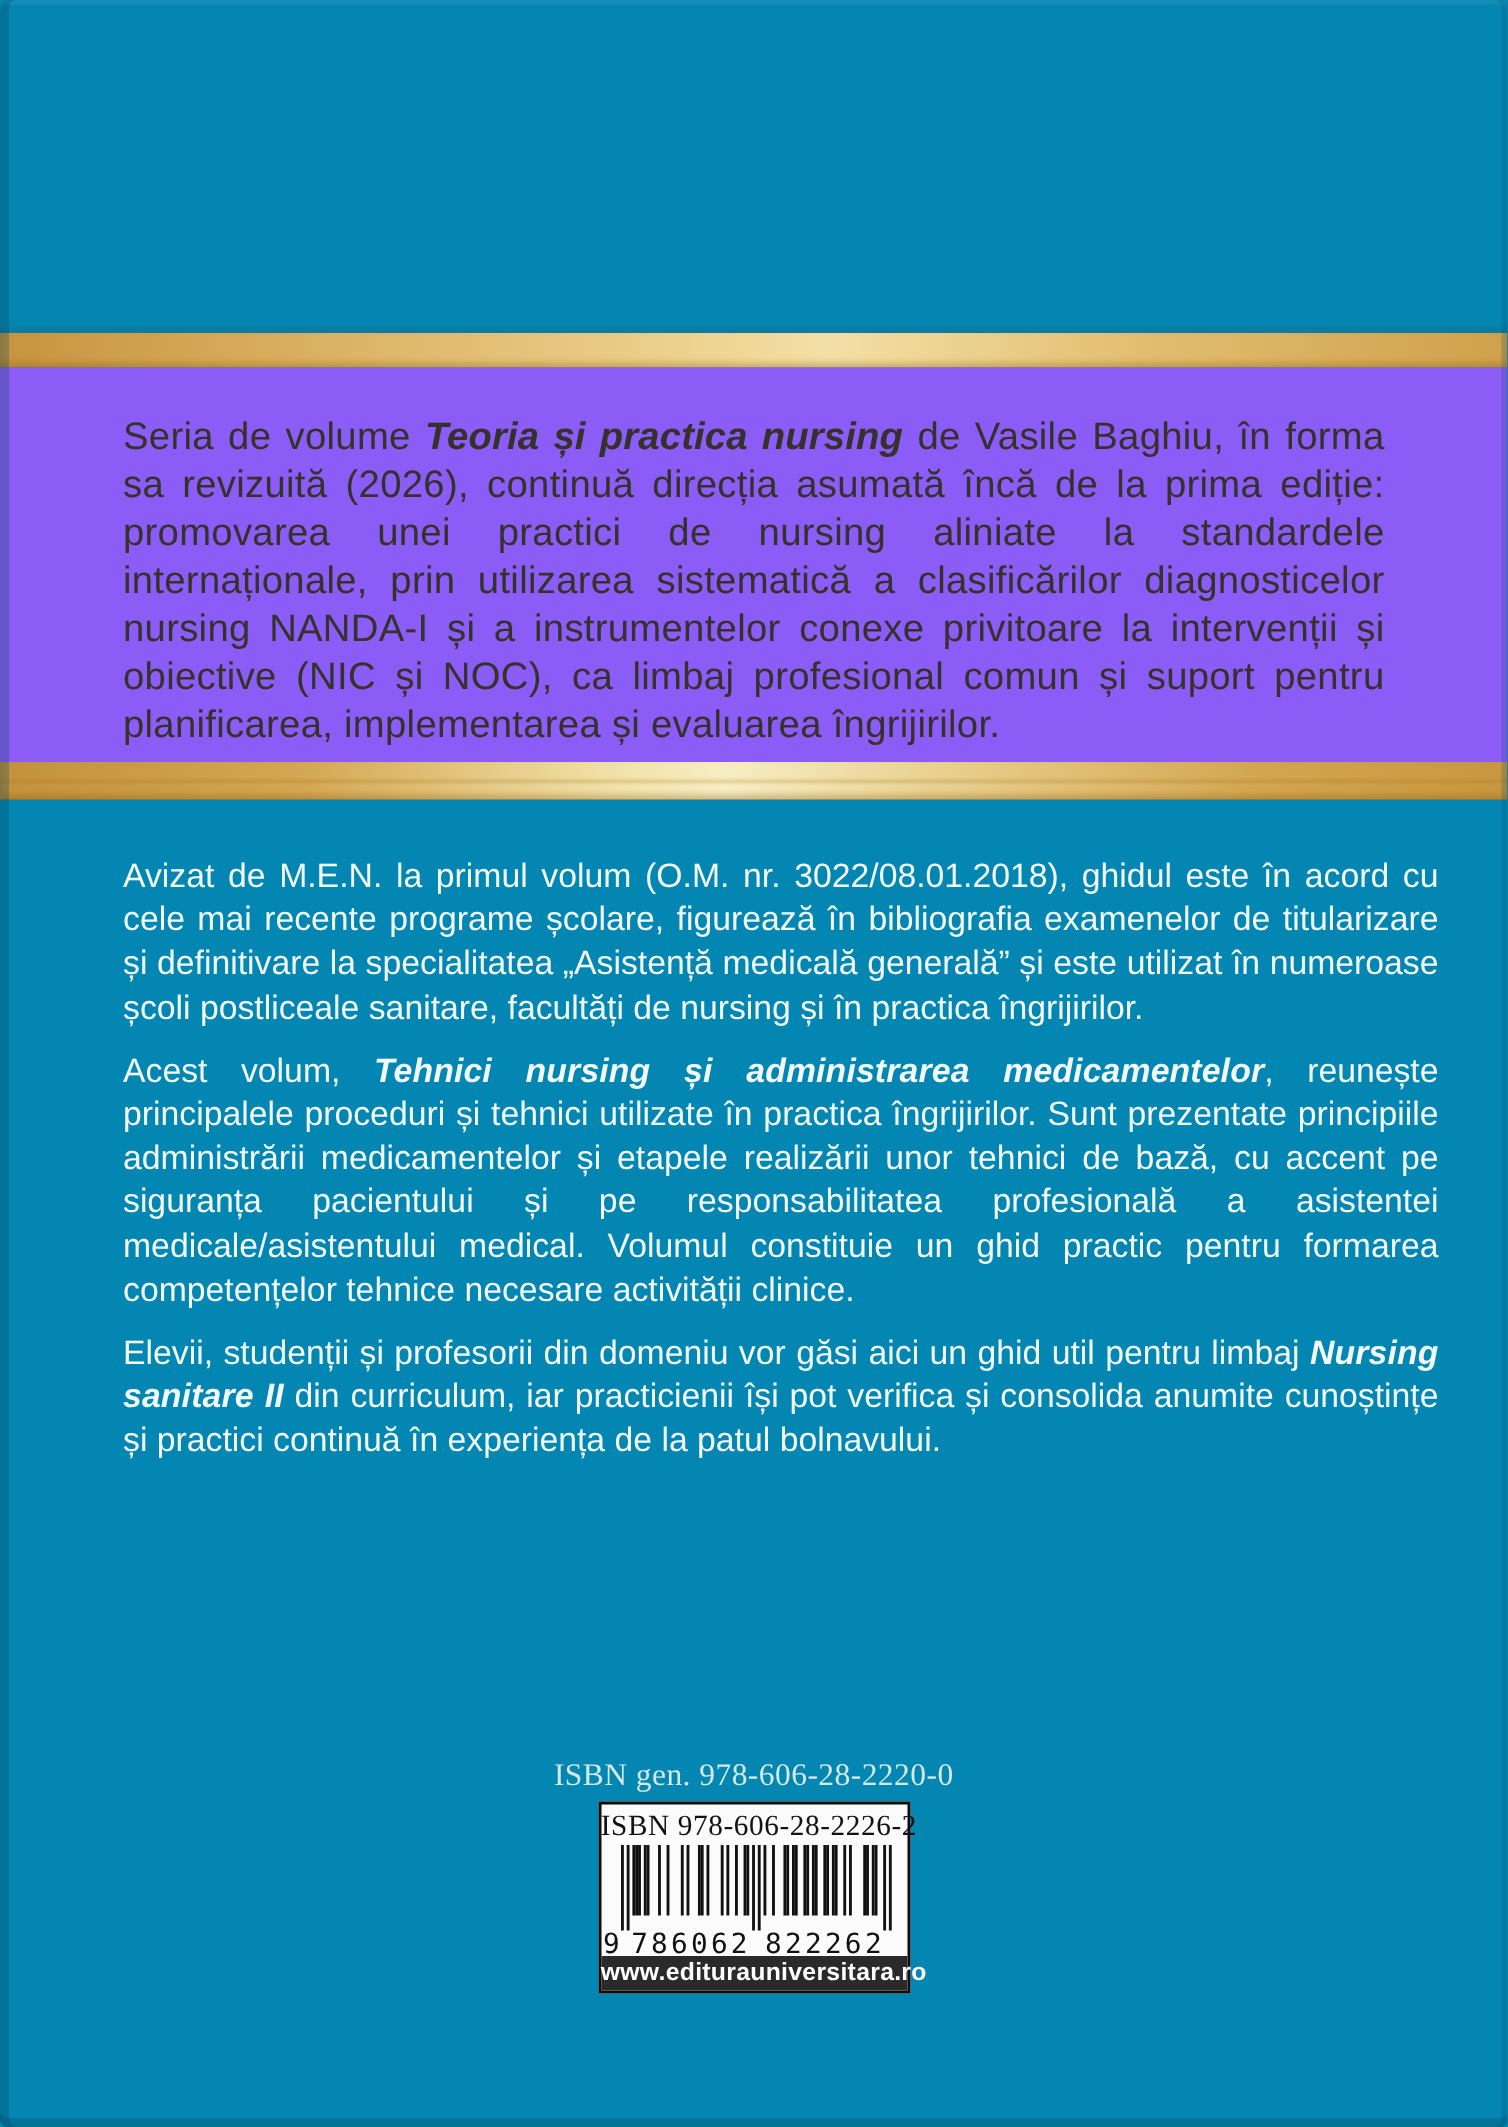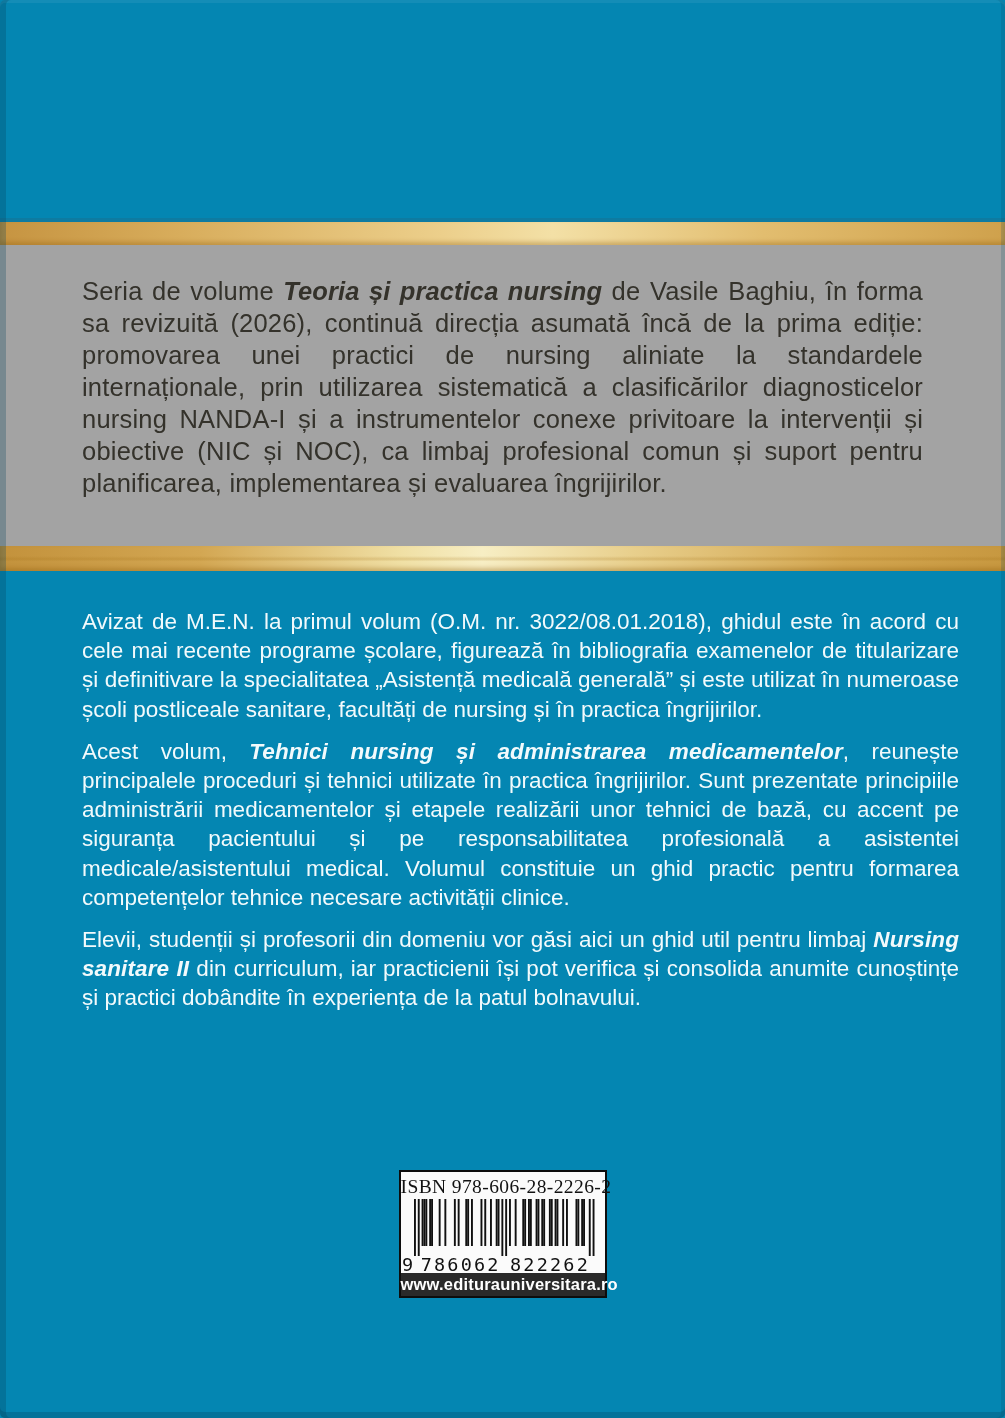--- a/index.html
+++ b/index.html
@@ -29,22 +29,22 @@
     box-shadow:inset 0 -3px 4px rgba(140,90,10,0.35);
   }
   .stripe-bottom{
     height:25px;
     background:
       linear-gradient(180deg,rgba(255,255,255,0) 40%,rgba(160,110,20,0.22) 52%,rgba(255,255,255,0) 62%),
       linear-gradient(90deg,#c3923c 0%,#d3a753 20%,#f0e0a5 40%,#f7eec4 48%,#e8cf8c 63%,#d2a54f 84%,#c79840 100%);
     box-shadow:inset 0 -3px 4px rgba(140,90,10,0.35);
   }
   .cream{
-    height:301px;
-    background:#a3a3a3;
+    height:263px;
+    background:#8b5cf6;
     box-sizing:border-box;
     padding:30px 82px 16px 82px;
   }
   .cream-text{
     margin:0;
     color:#34322b;
     font-size:25.5px;
     line-height:32px;
     text-align:justify;
     letter-spacing:0.2px;
@@ -112,24 +112,25 @@
 
   <section class="cream">
     <p class="cream-text"><span>Seria de volume </span><b><i>Teoria și practica nursing</i></b><span> de Vasile Baghiu, în forma sa revizuită (2026), continuă direcția asumată încă de la prima ediție: promovarea unei practici de nursing aliniate la standardele internaționale, prin utilizarea sistematică a clasificărilor diagnosticelor nursing NANDA-I și a instrumentelor conexe privitoare la intervenții și obiective (NIC și NOC), ca limbaj profesional comun și suport pentru planificarea, implementarea și evaluarea îngrijirilor.</span></p>
   </section>
 
   <div class="stripe stripe-bottom"></div>
 
   <section class="teal-text">
     <p>Avizat de M.E.N. la primul volum (O.M. nr. 3022/08.01.2018), ghidul este în acord cu cele mai recente programe școlare, figurează în bibliografia examenelor de titularizare și definitivare la specialitatea „Asistență medicală generală” și este utilizat în numeroase școli postliceale sanitare, facultăți de nursing și în practica îngrijirilor.</p>
     <p><span>Acest volum, </span><b><i>Tehnici nursing și administrarea medicamentelor</i></b><span>, reunește principalele proceduri și tehnici utilizate în practica îngrijirilor. Sunt prezentate principiile administrării medicamentelor și etapele realizării unor tehnici de bază, cu accent pe siguranța pacientului și pe responsabilitatea profesională a asistentei medicale/asistentului medical. Volumul constituie un ghid practic pentru formarea competențelor tehnice necesare activității clinice.</span></p>
-    <p><span>Elevii, studenții și profesorii din domeniu vor găsi aici un ghid util pentru limbaj </span><b><i>Nursing sanitare II</i></b><span> din curriculum, iar practicienii își pot verifica și consolida anumite cunoștințe și practici dobândite în experiența de la patul bolnavului.</span></p>
+    <p><span>Elevii, studenții și profesorii din domeniu vor găsi aici un ghid util pentru limbaj </span><b><i>Nursing sanitare II</i></b><span> din curriculum, iar practicienii își pot verifica și consolida anumite cunoștințe și practici continuă în experiența de la patul bolnavului.</span></p>
   </section>
 
   <div class="isbn-area">
+    <div class="isbn-gen">ISBN gen. 978-606-28-2220-0</div>
     <div class="barcode-box">
       <div class="isbn-line">ISBN 978-606-28-2226-2</div>
       <svg class="ean" width="204" height="74" viewBox="0 0 204 74" xmlns="http://www.w3.org/2000/svg">
           <rect x="13.00" y="0" width="1.9" height="57" fill="#111"></rect>
           <rect x="16.80" y="0" width="1.9" height="57" fill="#111"></rect>
           <rect x="20.60" y="0" width="1.9" height="47" fill="#111"></rect>
           <rect x="22.50" y="0" width="1.9" height="47" fill="#111"></rect>
           <rect x="24.40" y="0" width="1.9" height="47" fill="#111"></rect>
           <rect x="28.20" y="0" width="1.9" height="47" fill="#111"></rect>
           <rect x="30.10" y="0" width="1.9" height="47" fill="#111"></rect>

